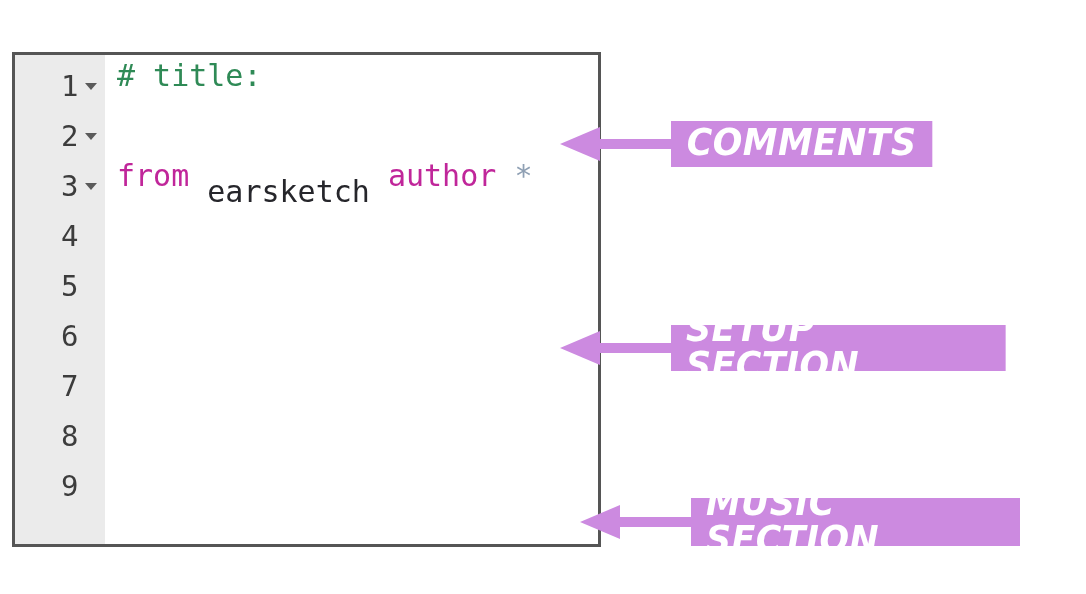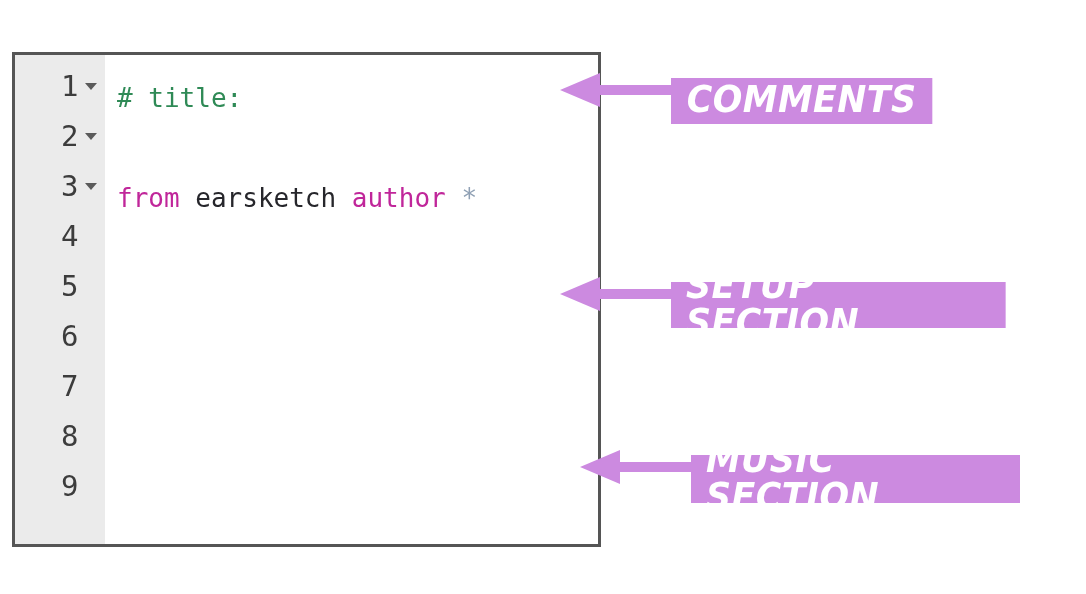--- a/index.html
+++ b/index.html
@@ -74,38 +74,39 @@
     flex: 1 1 auto;
     background: #ffffff;
     padding-top: 6px;
     padding-left: 12px;
     box-sizing: border-box;
   }
 
   .code-row {
     height: 50px;
     display: flex;
-    align-items: flex-end;
+    align-items: flex-start;
     white-space: pre;
     font-family: "DejaVu Sans Mono", monospace;
-    font-size: 26px;
+    font-size: 30px;
     line-height: 1;
   }
 
   .tok-comment { color: #2f8a56; }
   .tok-keyword { color: #c0269a; }
   .tok-plain   { color: #26262b; margin-top: 16px; }
   .tok-op      { color: #8fa0b4; }
   .tok-number  { color: #3333cc; }
 
   
   .annotation {
     position: absolute;
     display: flex;
-    align-items: flex-start;
+    align-items: center;
+    margin-top: 43px;
   }
 
   .arrow {
     position: relative;
     height: 24px;
     display: flex;
     align-items: center;
   }
   .arrow-head {
     width: 0;

